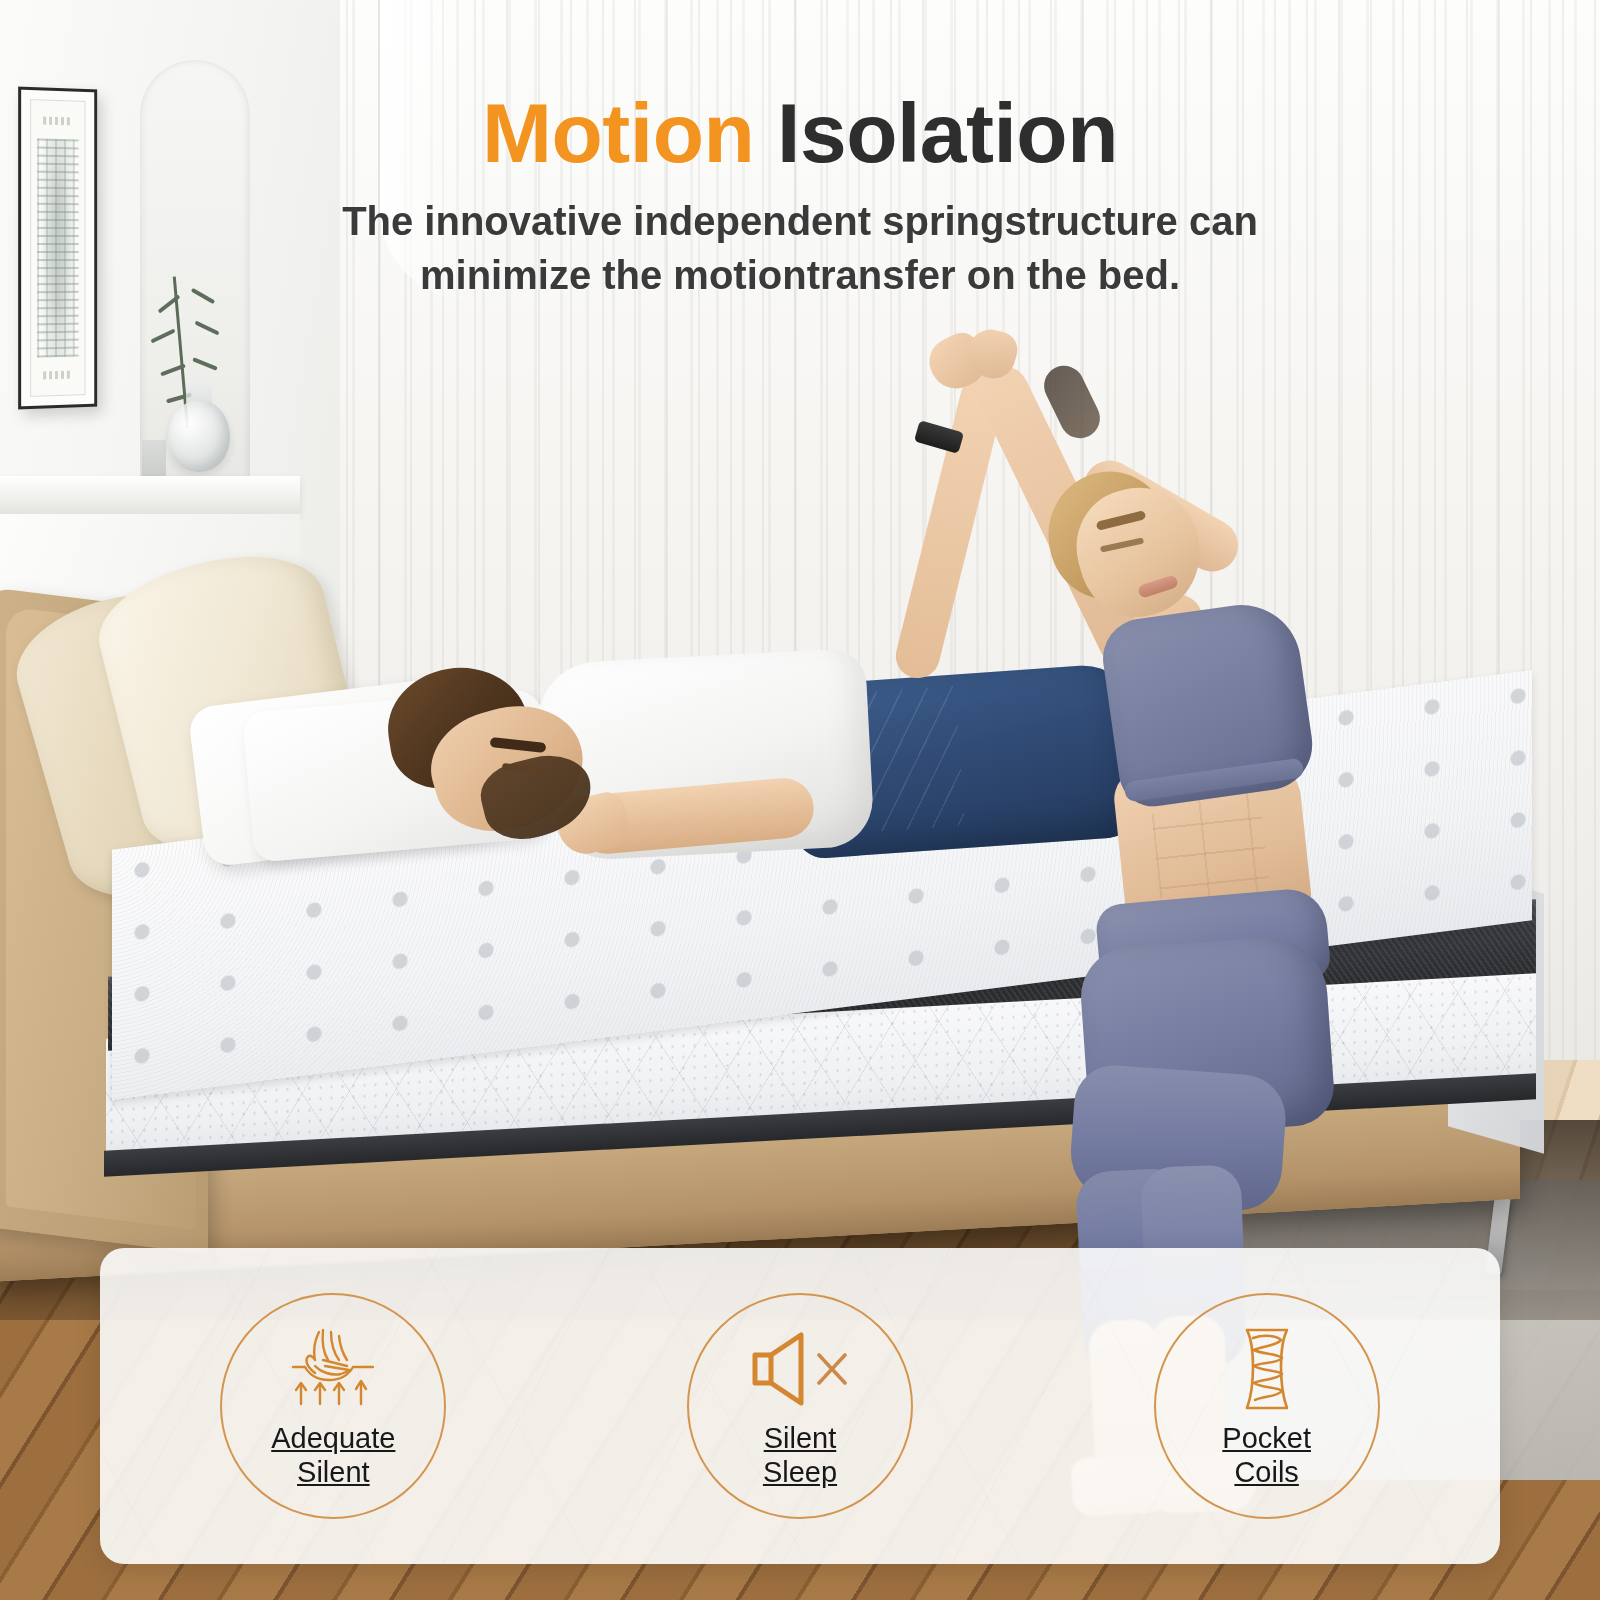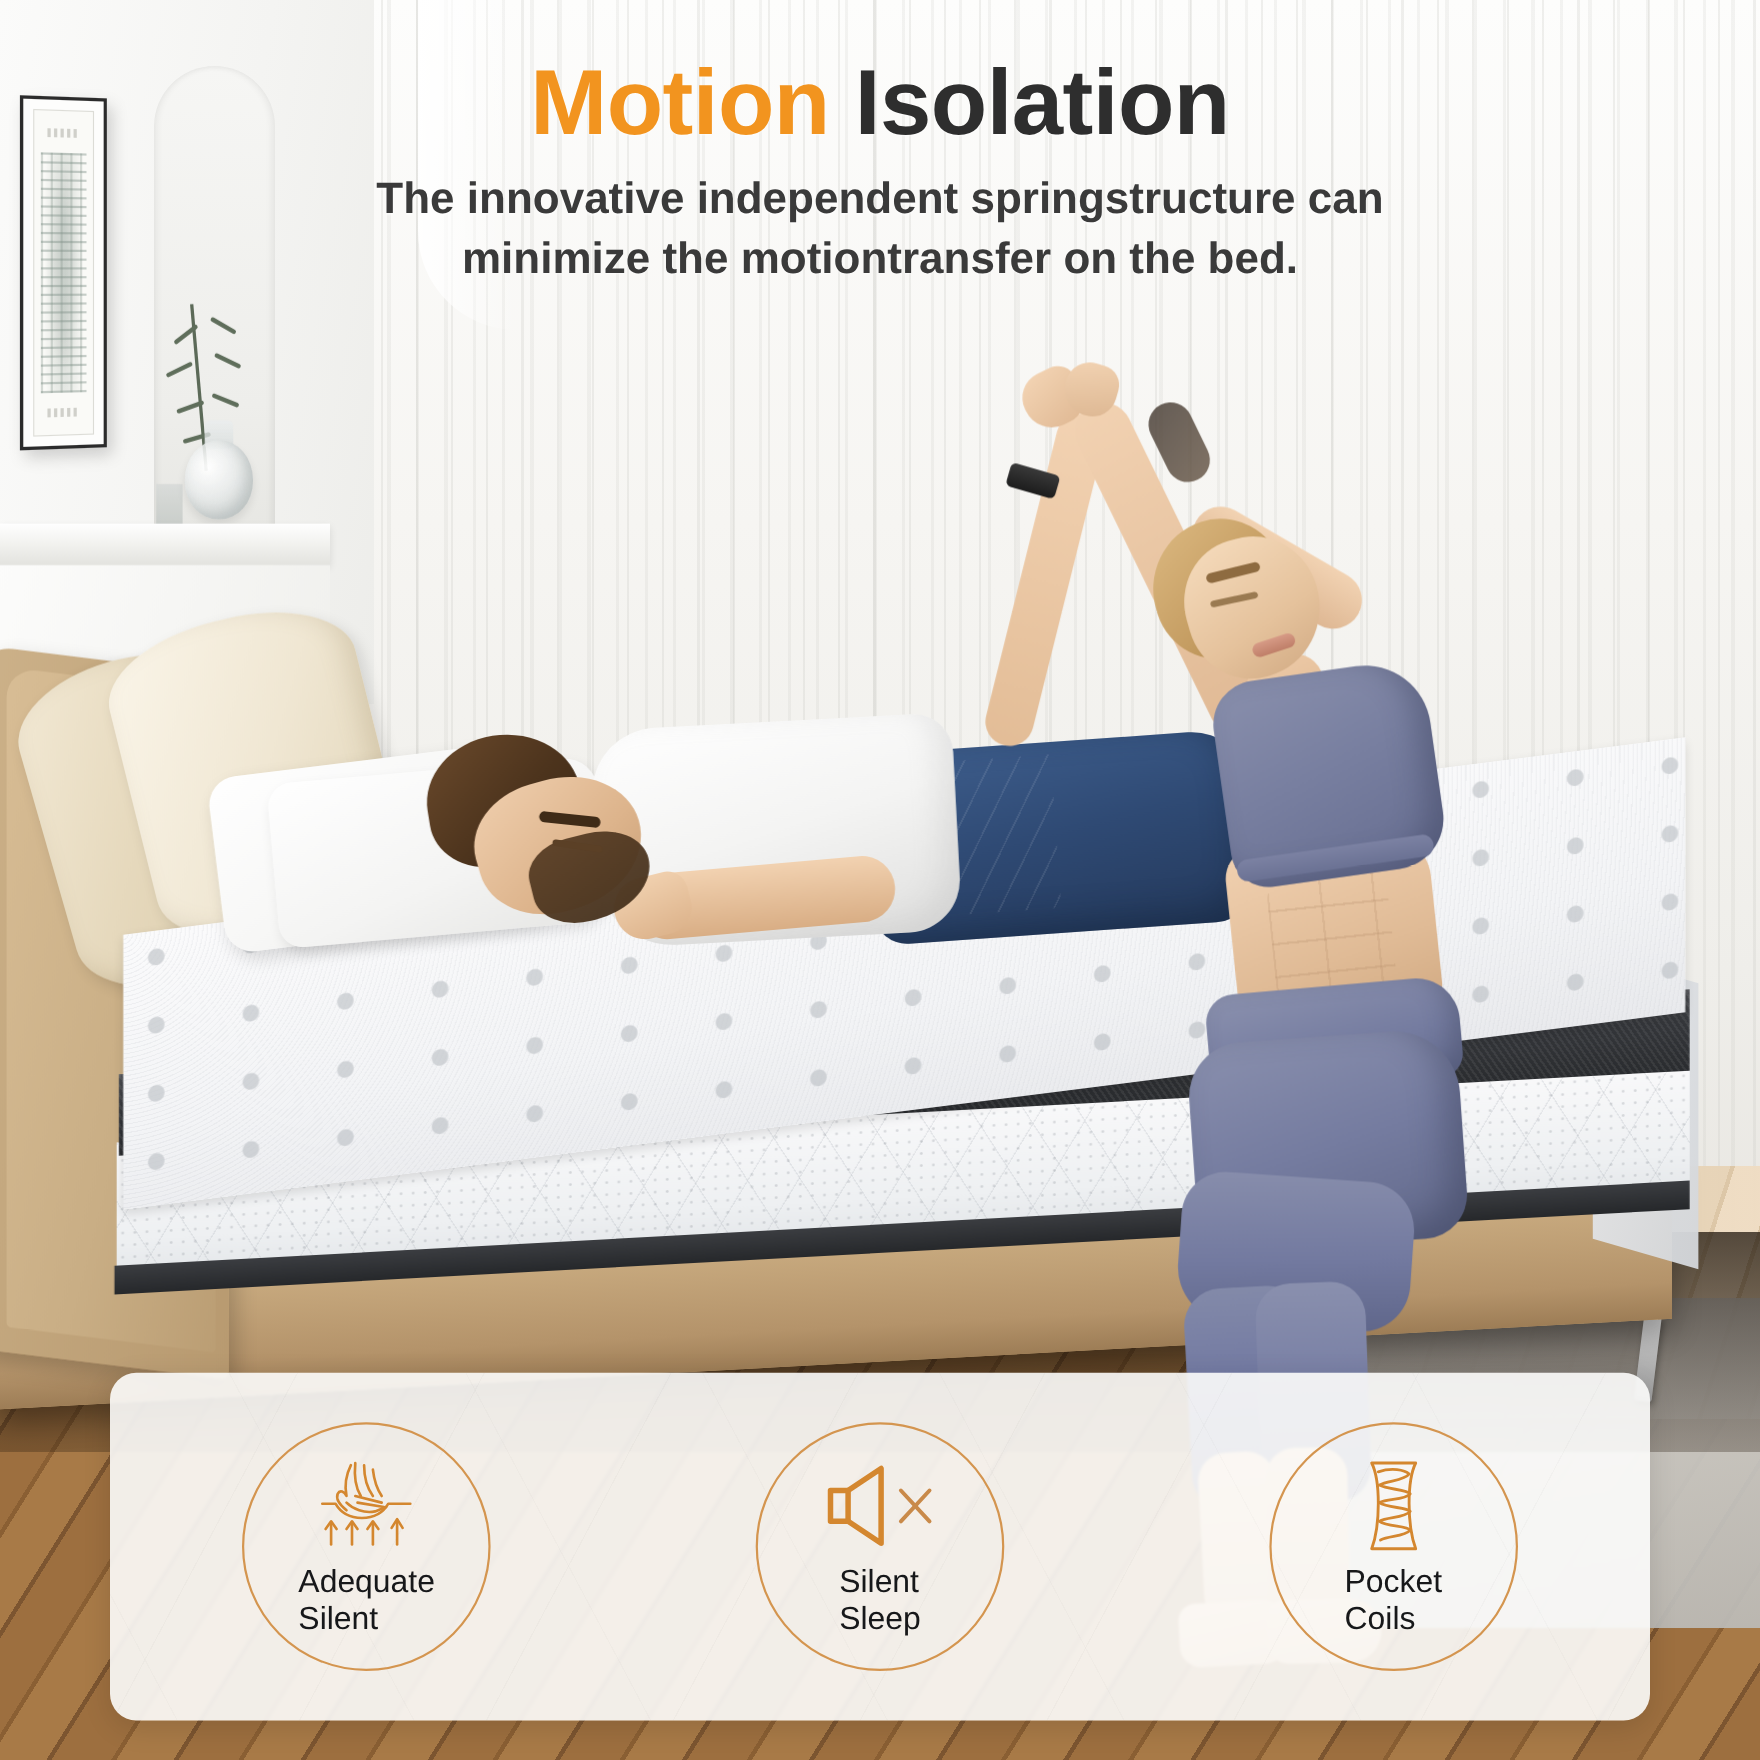--- a/index.html
+++ b/index.html
@@ -434,20 +434,21 @@
 
   
   .header {
     position:absolute; left:0; top:0; width:1600px; height:280px;
     text-align:center; pointer-events:none;
   }
   .title {
     font-size:84px; font-weight:bold; letter-spacing:-.5px;
     line-height:1.12; padding-top:46px;
     text-shadow:0 1px 2px rgba(255,255,255,.7);
+    margin-top:40px;
   }
   .title .accent { color:#F2941F; }
   .title .dark { color:#2E2E2E; }
   .subtitle {
     margin-top:14px; font-size:40px; color:#3a3a3a; line-height:1.35;
     font-weight:700; text-shadow:0 1px 2px rgba(255,255,255,.65);
   }
   .subtitle div { white-space:nowrap; }
 
   
@@ -467,21 +468,21 @@
     pointer-events:none;
   }
   .badge {
     width:226px; height:226px; border-radius:50%;
     border:2px solid #D4954F;
     display:flex; flex-direction:column; align-items:center; justify-content:center;
     position:relative; z-index:2;
   }
   .badge-icon { height:92px; display:flex; align-items:center; justify-content:center; margin-bottom:6px; }
   .badge-label {
-    font-size:29px; color:#17181a; line-height:1.18; font-weight:400;
+    font-size:29px; color:#17181a; line-height:1.18; text-align:center; font-weight:400;text-decoration:underline;
   }
   .badge-label span { display:block; }
 </style>
 </head>
 <body>
 
 <div id="stage">
 
   <div class="scene">
 

